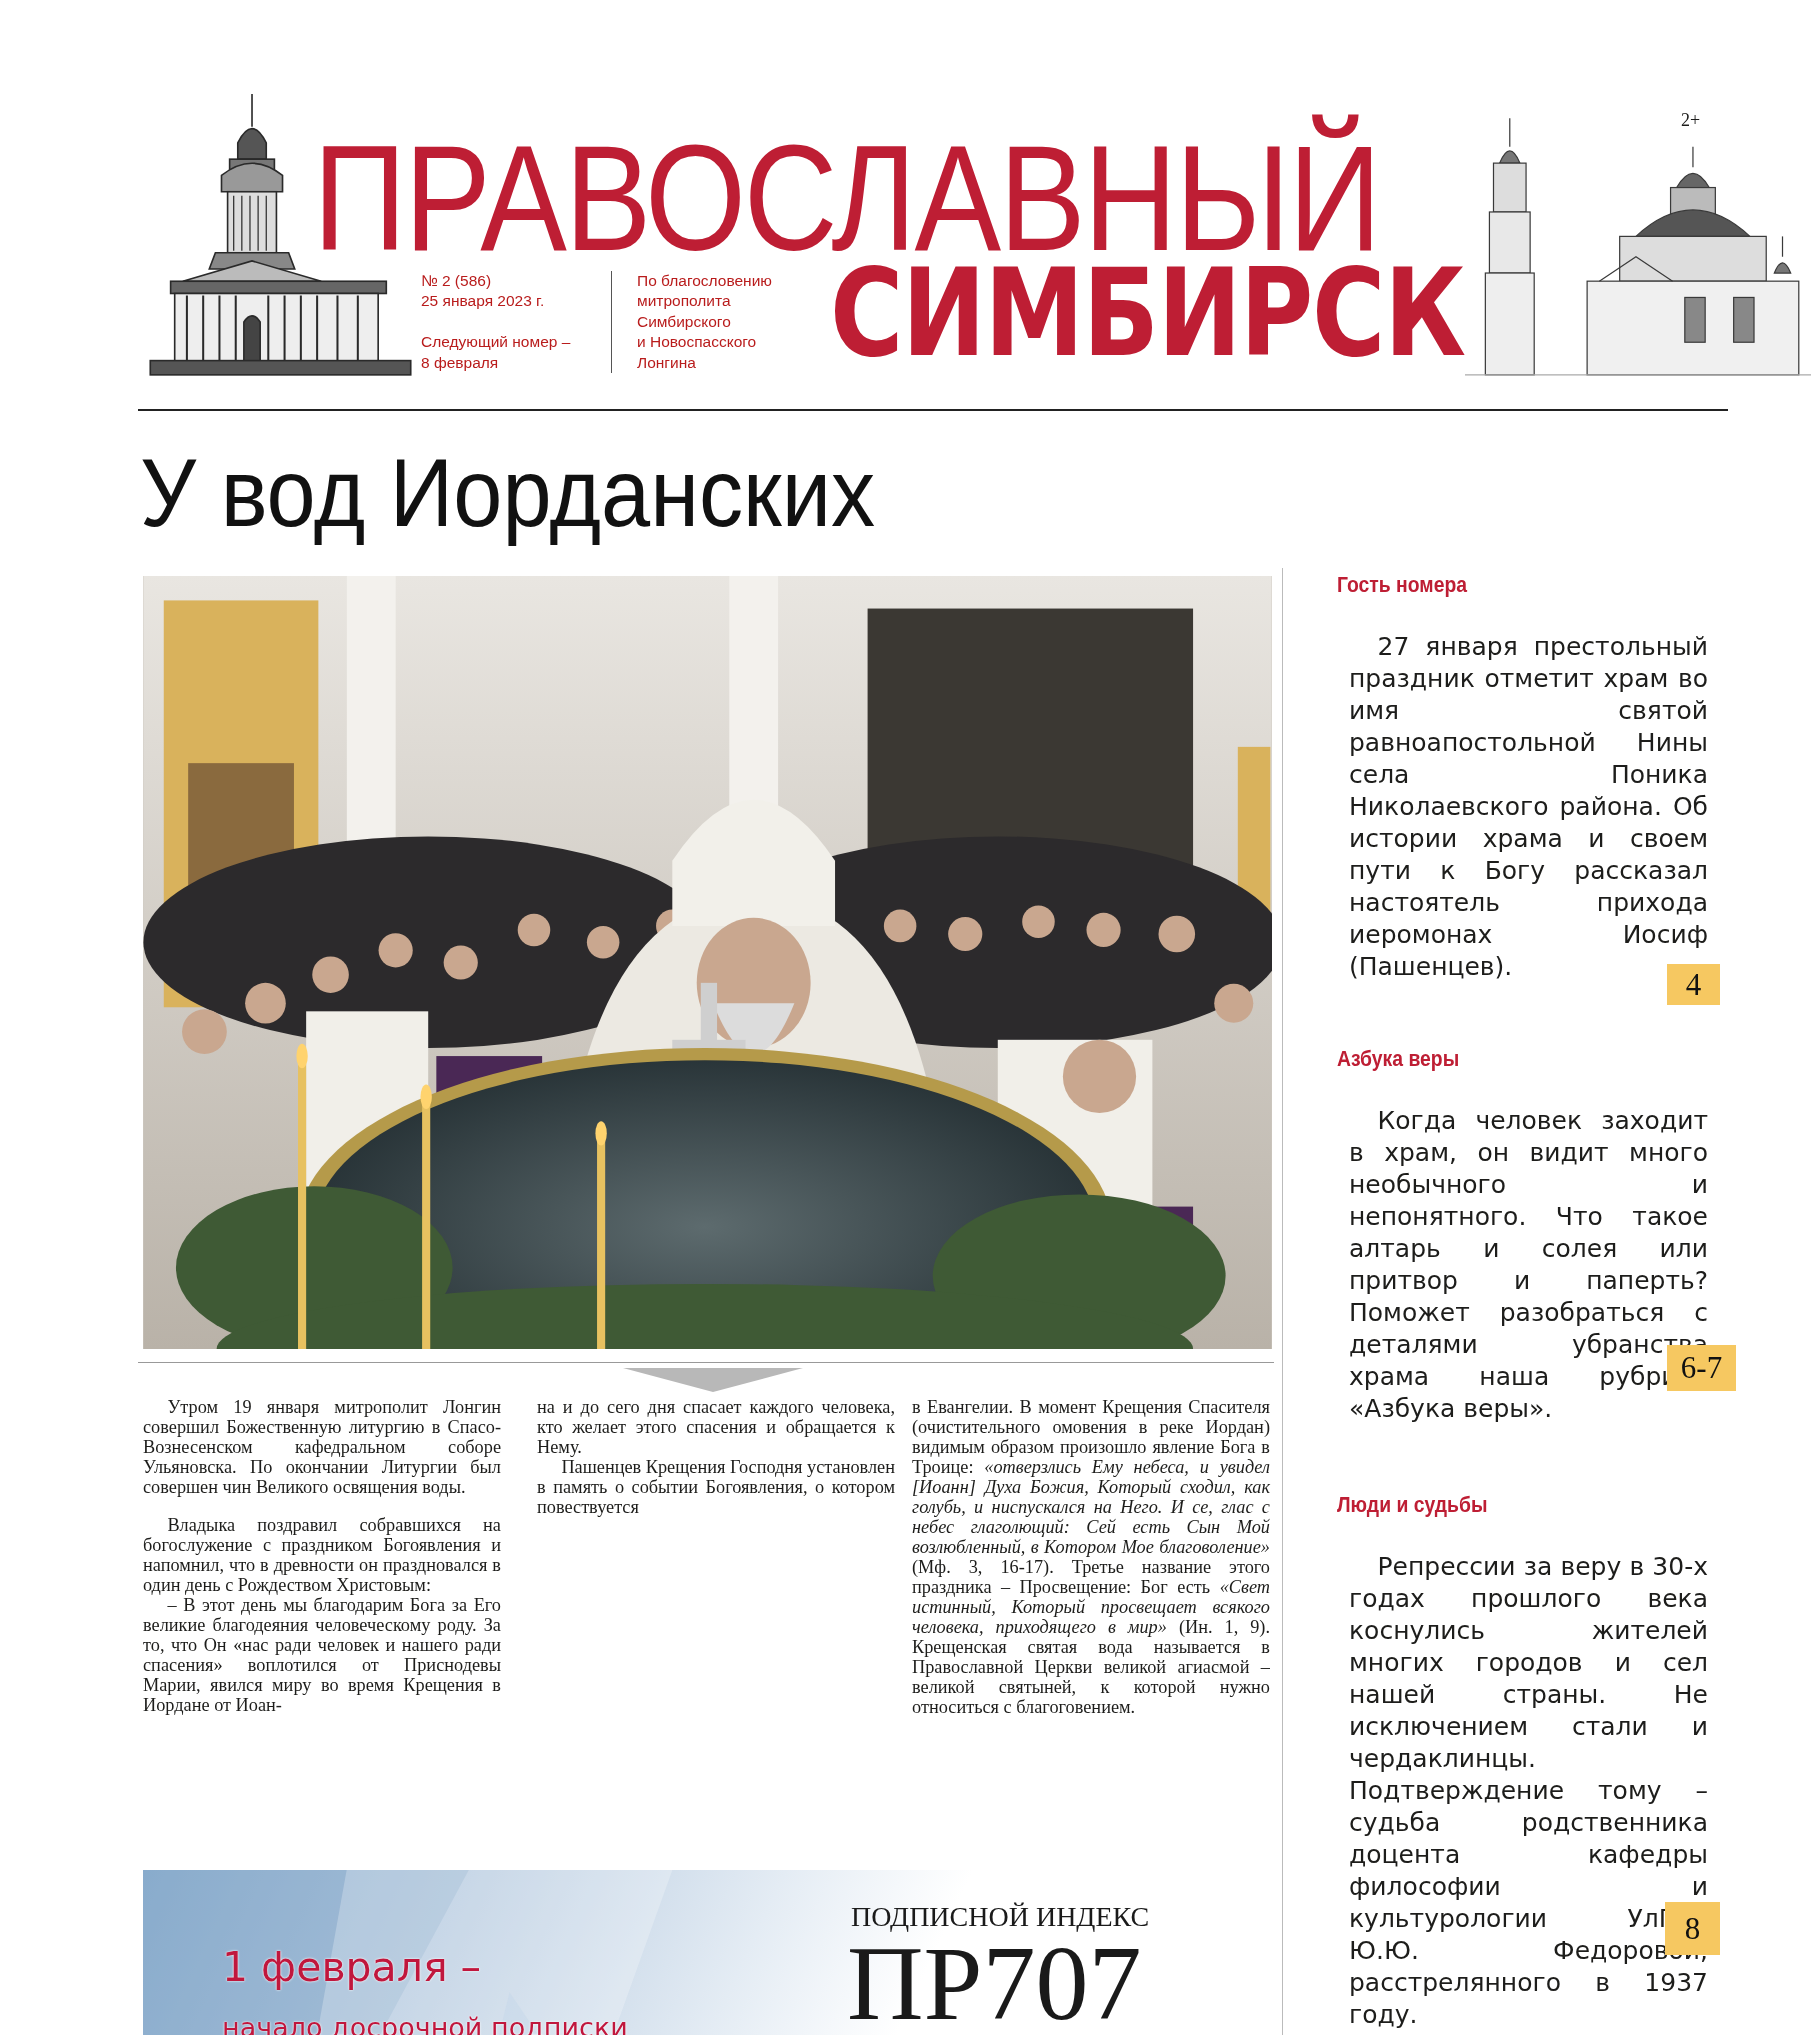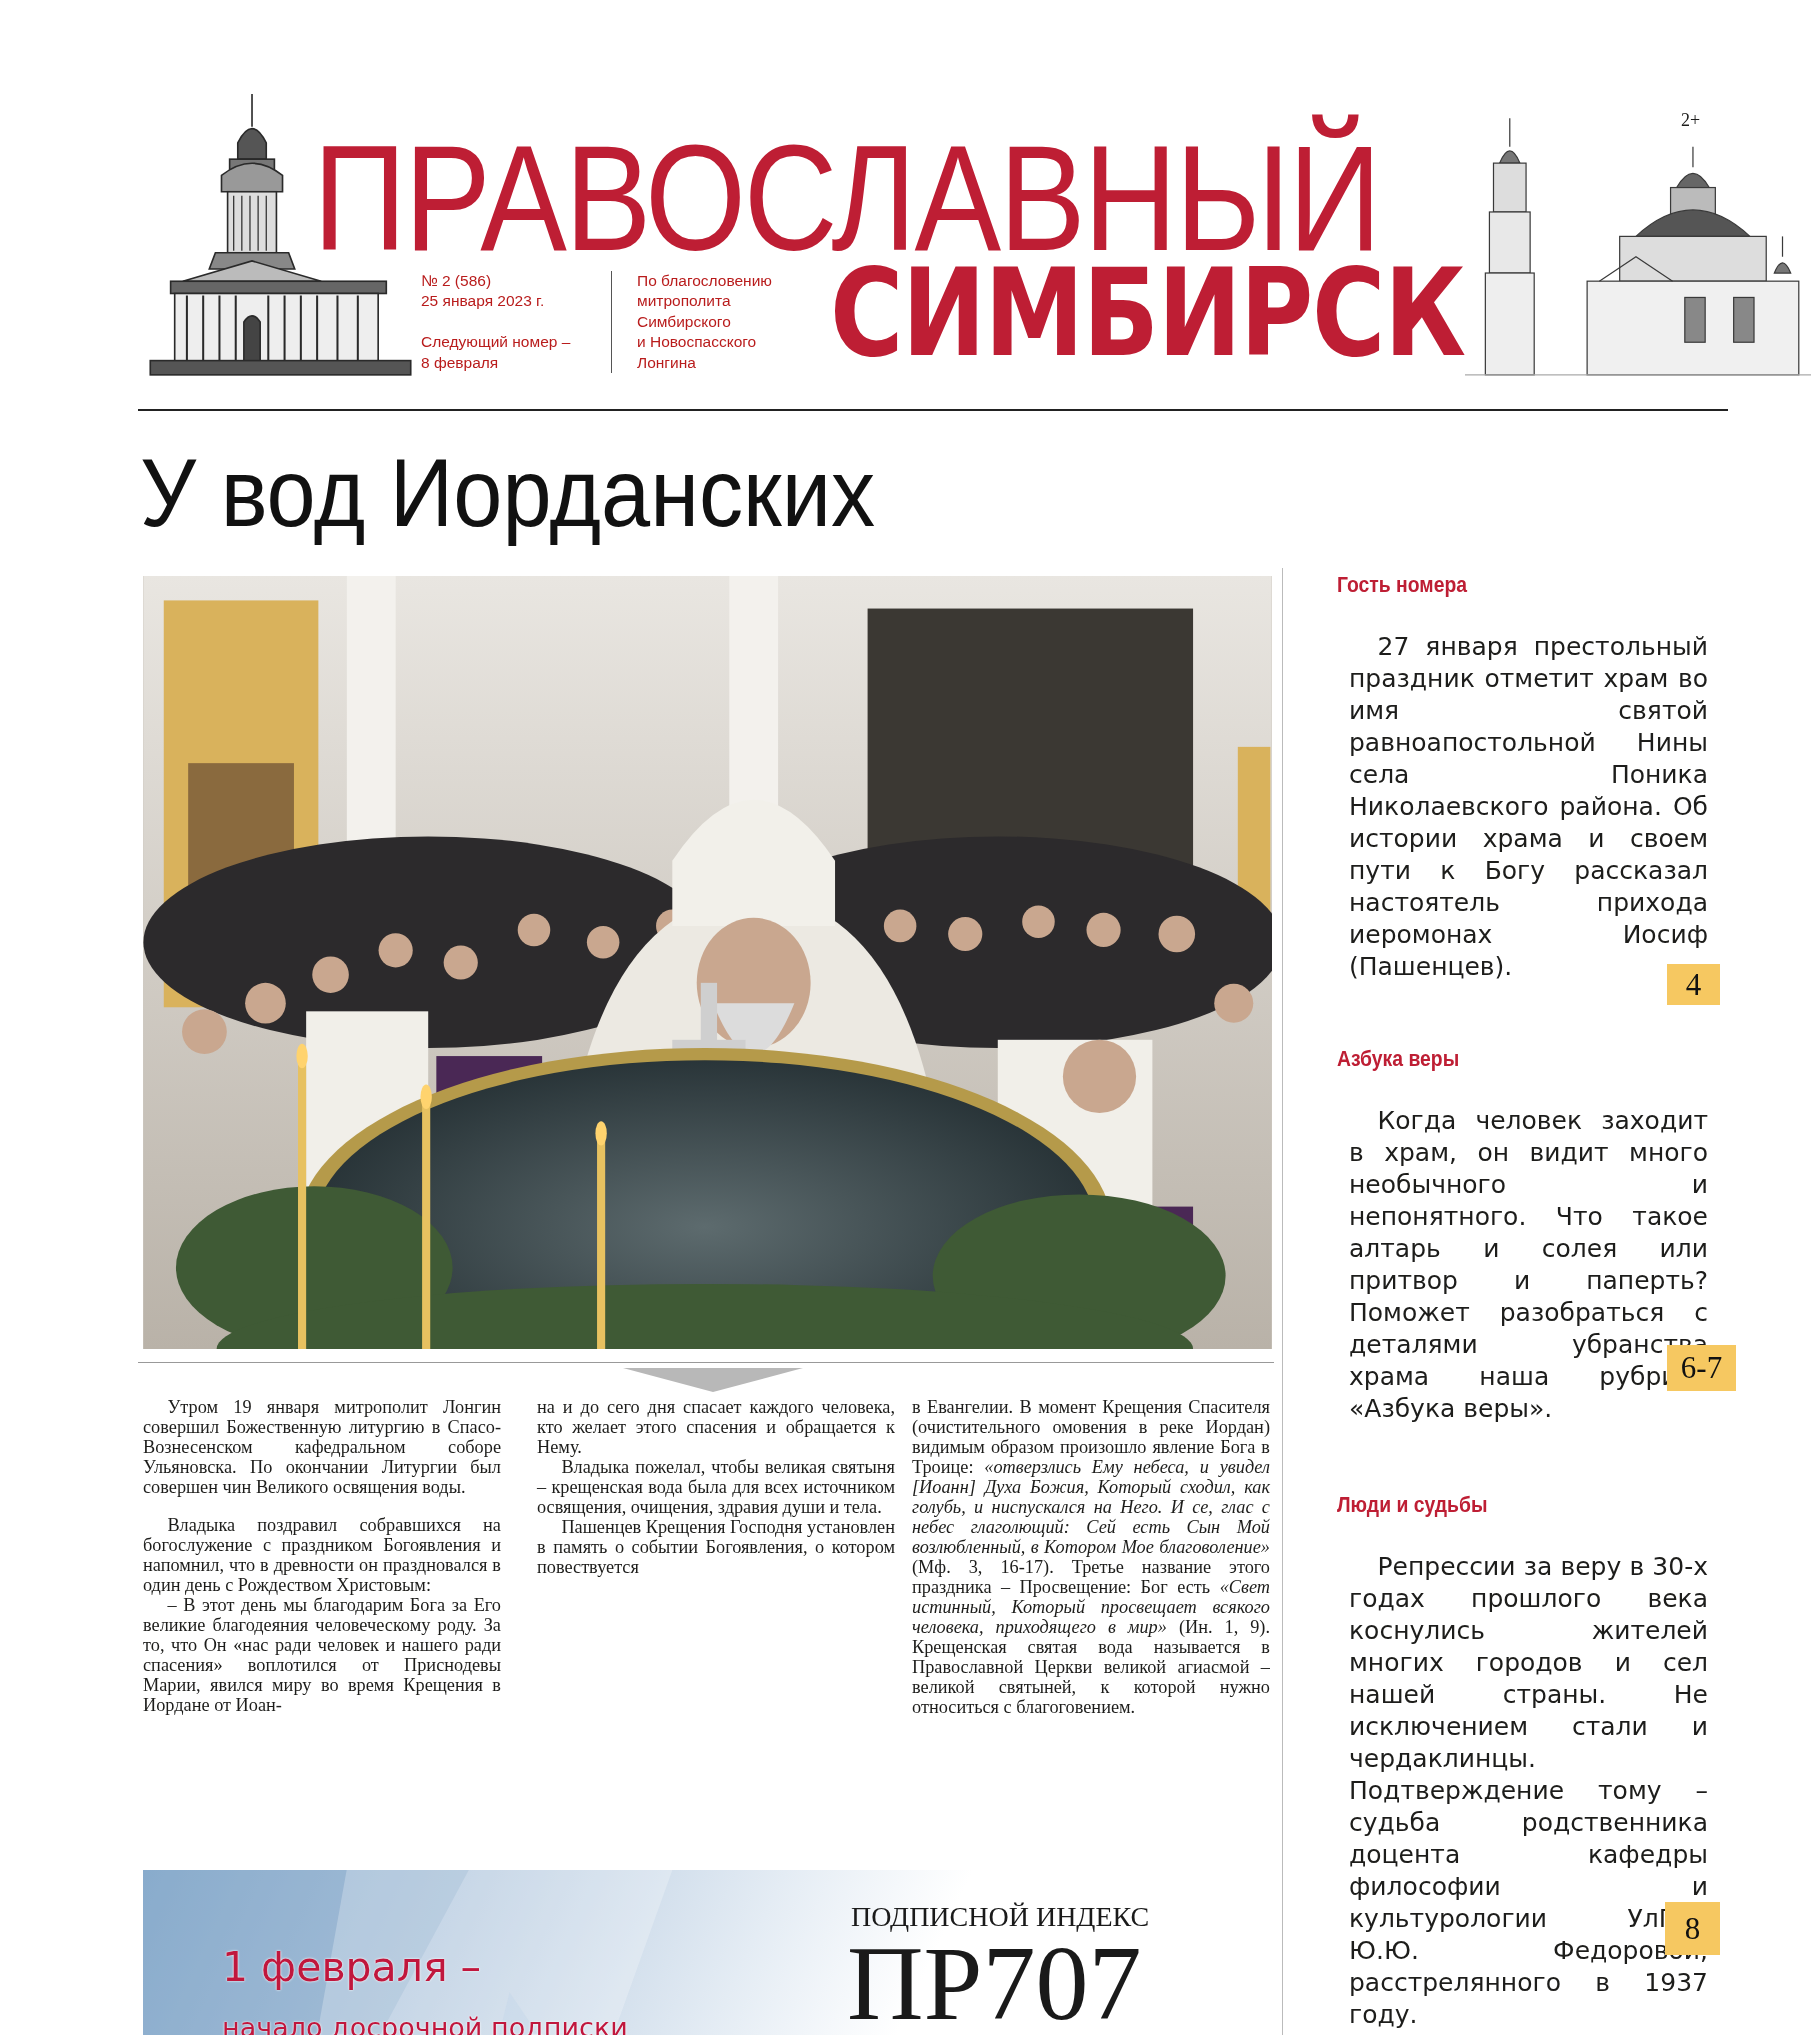--- a/index.html
+++ b/index.html
@@ -199,21 +199,20 @@
 
 <div class="abs article-col" style="left:143px;top:1397px;width:358px;">
   <p class="lead">Утром 19 января митрополит Лонгин совершил Божественную литургию в Спасо-Вознесенском кафедральном соборе Ульяновска. По окончании Литургии был совершен чин Великого освящения воды.</p>
   <div class="gap"></div>
   <p>Владыка поздравил собравшихся на богослужение с праздником Богоявления и напомнил, что в древности он праздновался в один день с Рождеством Христовым:</p>
   <p>– В этот день мы благодарим Бога за Его великие благодеяния человеческому роду. За то, что Он «нас ради человек и нашего ради спасения» воплотился от Приснодевы Марии, явился миру во время Крещения в Иордане от Иоан-</p>
 </div>
 
 <div class="abs article-col" style="left:537px;top:1397px;width:358px;">
   <p class="noind">на и до сего дня спасает каждого человека, кто желает этого спасения и обращается к Нему.</p>
-  <p>Владыка пожелал, чтобы великая святыня – крещенская вода была для всех источником освящения, очищения, здравия души и тела.</p>
   <p>Пашенцев Крещения Господня установлен в память о событии Богоявления, о котором повествуется</p>
 </div>
 
 <div class="abs article-col" style="left:912px;top:1397px;width:358px;">
   <p class="noind"><span>в Евангелии. В момент Крещения Спасителя (очистительного омовения в реке Иордан) видимым образом произошло явление Бога в Троице: </span><i>«отверзлись Ему небеса, и увидел [Иоанн] Духа Божия, Который сходил, как голубь, и ниспускался на Него. И се, глас с небес глаголющий: Сей есть Сын Мой возлюбленный, в Котором Мое благоволение»</i><span> (Мф. 3, 16-17). Третье название этого праздника – Просвещение: Бог есть </span><i>«Свет истинный, Который просвещает всякого человека, приходящего в мир»</i><span> (Ин. 1, 9). Крещенская святая вода называется в Православной Церкви великой агиасмой – великой святыней, к которой нужно относиться с благоговением.</span></p>
 </div>
 
 <div class="abs side-head" style="left:1337px;top:572px;">Гость номера</div>
 <div class="abs side-text" style="left:1337px;top:619px;width:383px;">
   <p>27 января престольный праздник отметит храм во имя святой равноапостольной Нины села Поника Николаевского района. Об истории храма и своем пути к Богу рассказал настоятель прихода иеромонах Иосиф (Пашенцев).</p>

